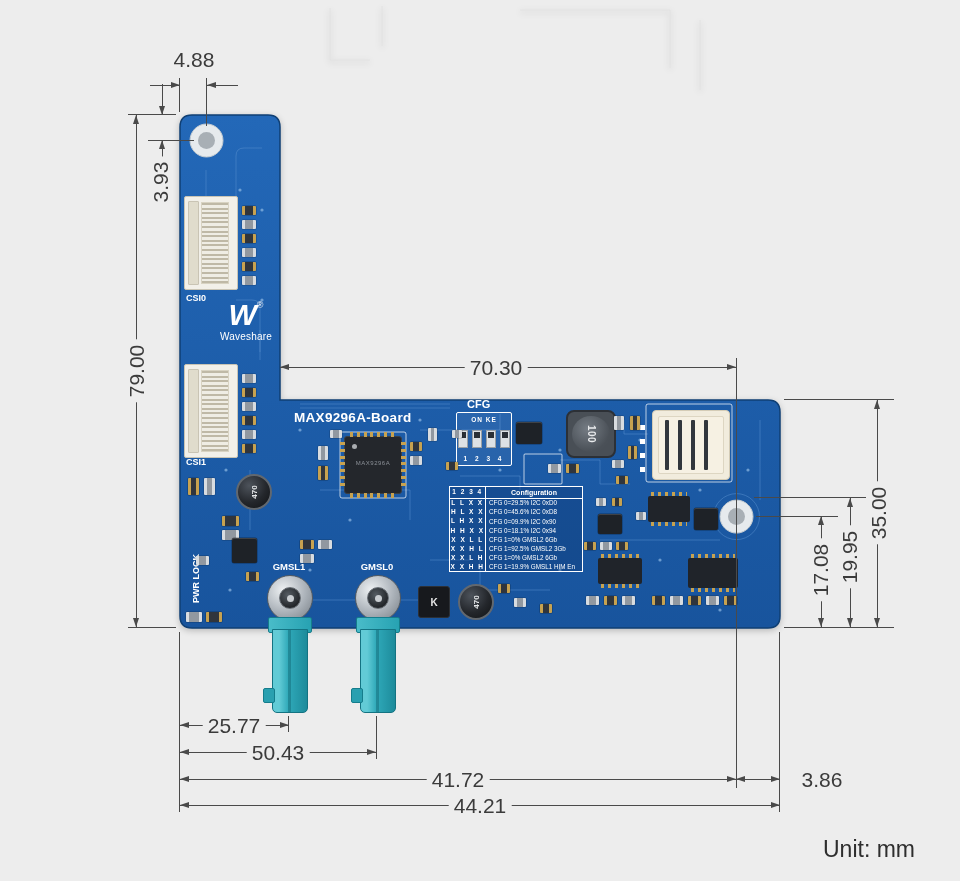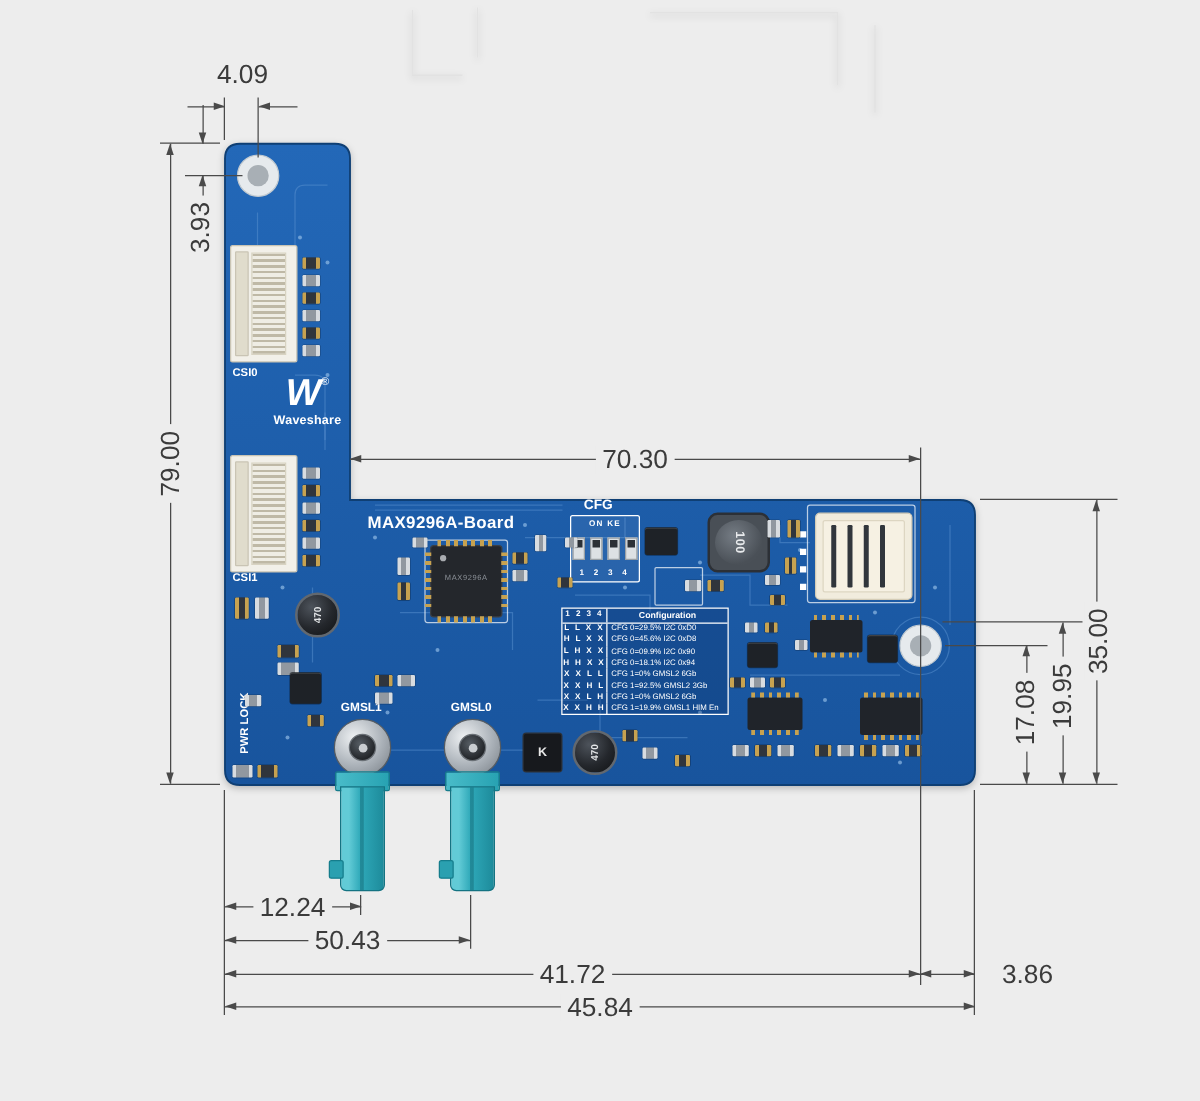--- a/index.html
+++ b/index.html
@@ -72,21 +72,21 @@
   .smdc{position:absolute;border-radius:1px;box-shadow:0 0 0 .5px rgba(0,0,0,.25);
         background:linear-gradient(90deg,#d8dce0 0 3px,#9198a0 3px calc(100% - 3px),#d8dce0 calc(100% - 3px));}
   .sot{position:absolute;background:#1e2227;border-radius:2px;box-shadow:inset 0 1px 0 rgba(255,255,255,.15),0 0 0 .5px rgba(0,0,0,.4);}
   .soic{position:absolute;background:#20242a;border-radius:2px;}
   .soic::before,.soic::after{content:"";position:absolute;left:3px;right:3px;height:4px;
         background:repeating-linear-gradient(90deg,#c7a250 0 3px,rgba(0,0,0,0) 3px 7px);}
   .soic::before{top:-4px;}.soic::after{bottom:-4px;}
   .logo{position:absolute;text-align:center;}
   .logo-w{font-style:italic;font-weight:800;font-size:30px;color:#fff;line-height:1;}
   .logo-reg{font-size:9px;vertical-align:top;color:#fff;}
-  .logo-name{font-size:10px;font-weight:bold;color:#fff;margin-top:1px;letter-spacing:.2px;}
+  .logo-name{font-size:10px;font-weight:normal;color:#fff;margin-top:1px;letter-spacing:.2px;}
 </style>
 </head>
 <body>
 
 <svg class="abs" width="960" height="881" viewBox="0 0 960 881" style="left:0;top:0;filter:drop-shadow(0 2px 3px rgba(0,0,0,.22));">
   <defs>
     <linearGradient id="bg" x1="0" y1="0" x2="0" y2="1">
       <stop offset="0" stop-color="#2368b8"></stop>
         <stop offset="1" stop-color="#18549d"></stop>
     </linearGradient>
@@ -375,70 +375,71 @@
   <div class="ln" style="left:756px;top:516px;width:82px;height:1px;"></div>
   <div class="ln" style="left:179px;top:632px;width:1px;height:180px;"></div>
   <div class="ln" style="left:288px;top:716px;width:1px;height:16px;"></div>
   <div class="ln" style="left:376px;top:716px;width:1px;height:43px;"></div>
   <div class="ln" style="left:779px;top:632px;width:1px;height:180px;"></div>
 
   <div class="ln" style="left:150px;top:85px;width:30px;height:1px;"></div>
   <div class="ln" style="left:207px;top:85px;width:31px;height:1px;"></div>
   <span class="ar r" style="left:171px;top:82px;"></span>
   <span class="ar l" style="left:207px;top:82px;"></span>
-  <div class="dlab" style="left:194px;top:60px;">4.09</div>
+  <div class="dlab" style="left:194px;top:60px;">4.88</div>
 
   <div class="ln" style="left:162px;top:84px;width:1px;height:31px;"></div>
   <div class="ln" style="left:162px;top:140px;width:1px;height:34px;"></div>
   <span class="ar d" style="left:159px;top:106px;"></span>
   <span class="ar u" style="left:159px;top:140px;"></span>
   <div class="dlab v" style="left:161px;top:182px;">3.93</div>
 
   <div class="ln" style="left:136px;top:115px;width:1px;height:512px;"></div>
   <span class="ar u" style="left:133px;top:115px;"></span>
   <span class="ar d" style="left:133px;top:618px;"></span>
   <div class="dlab v" style="left:137px;top:371px;">79.00</div>
 
   <div class="ln" style="left:280px;top:367px;width:456px;height:1px;"></div>
   <span class="ar l" style="left:280px;top:364px;"></span>
   <span class="ar r" style="left:727px;top:364px;"></span>
-  <div class="dlab" style="left:508px;top:368px;">70.30</div>
+  <div class="dlab" style="left:496px;top:368px;">70.30</div>
 
   <div class="ln" style="left:877px;top:400px;width:1px;height:227px;"></div>
   <span class="ar u" style="left:874px;top:400px;"></span>
   <span class="ar d" style="left:874px;top:618px;"></span>
   <div class="dlab v" style="left:879px;top:513px;">35.00</div>
 
   <div class="ln" style="left:850px;top:498px;width:1px;height:129px;"></div>
   <span class="ar u" style="left:847px;top:498px;"></span>
   <span class="ar d" style="left:847px;top:618px;"></span>
   <div class="dlab v" style="left:850px;top:557px;">19.95</div>
 
   <div class="ln" style="left:821px;top:516px;width:1px;height:111px;"></div>
   <span class="ar u" style="left:818px;top:516px;"></span>
   <span class="ar d" style="left:818px;top:618px;"></span>
   <div class="dlab v" style="left:821px;top:570px;">17.08</div>
 
   <div class="ln" style="left:180px;top:725px;width:109px;height:1px;"></div>
   <span class="ar l" style="left:180px;top:722px;"></span>
   <span class="ar r" style="left:280px;top:722px;"></span>
-  <div class="dlab" style="left:234px;top:726px;">12.24</div>
+  <div class="dlab" style="left:234px;top:726px;">25.77</div>
 
   <div class="ln" style="left:180px;top:752px;width:196px;height:1px;"></div>
   <span class="ar l" style="left:180px;top:749px;"></span>
   <span class="ar r" style="left:367px;top:749px;"></span>
   <div class="dlab" style="left:278px;top:753px;">50.43</div>
 
   <div class="ln" style="left:180px;top:779px;width:556px;height:1px;"></div>
   <span class="ar l" style="left:180px;top:776px;"></span>
   <span class="ar r" style="left:727px;top:776px;"></span>
   <div class="dlab" style="left:458px;top:780px;">41.72</div>
   <div class="ln" style="left:736px;top:779px;width:44px;height:1px;"></div>
   <span class="ar l" style="left:736px;top:776px;"></span>
   <span class="ar r" style="left:771px;top:776px;"></span>
   <div class="dlab" style="left:822px;top:780px;">3.86</div>
 
   <div class="ln" style="left:180px;top:805px;width:600px;height:1px;"></div>
   <span class="ar l" style="left:180px;top:802px;"></span>
   <span class="ar r" style="left:771px;top:802px;"></span>
-  <div class="dlab" style="left:480px;top:806px;">45.84</div>
-
+  <div class="dlab" style="left:480px;top:806px;">44.21</div>
+
+  <div class="unit" style="left:745px;top:836px;width:170px;">Unit: mm</div>
 </div>
 
 </body></html>

